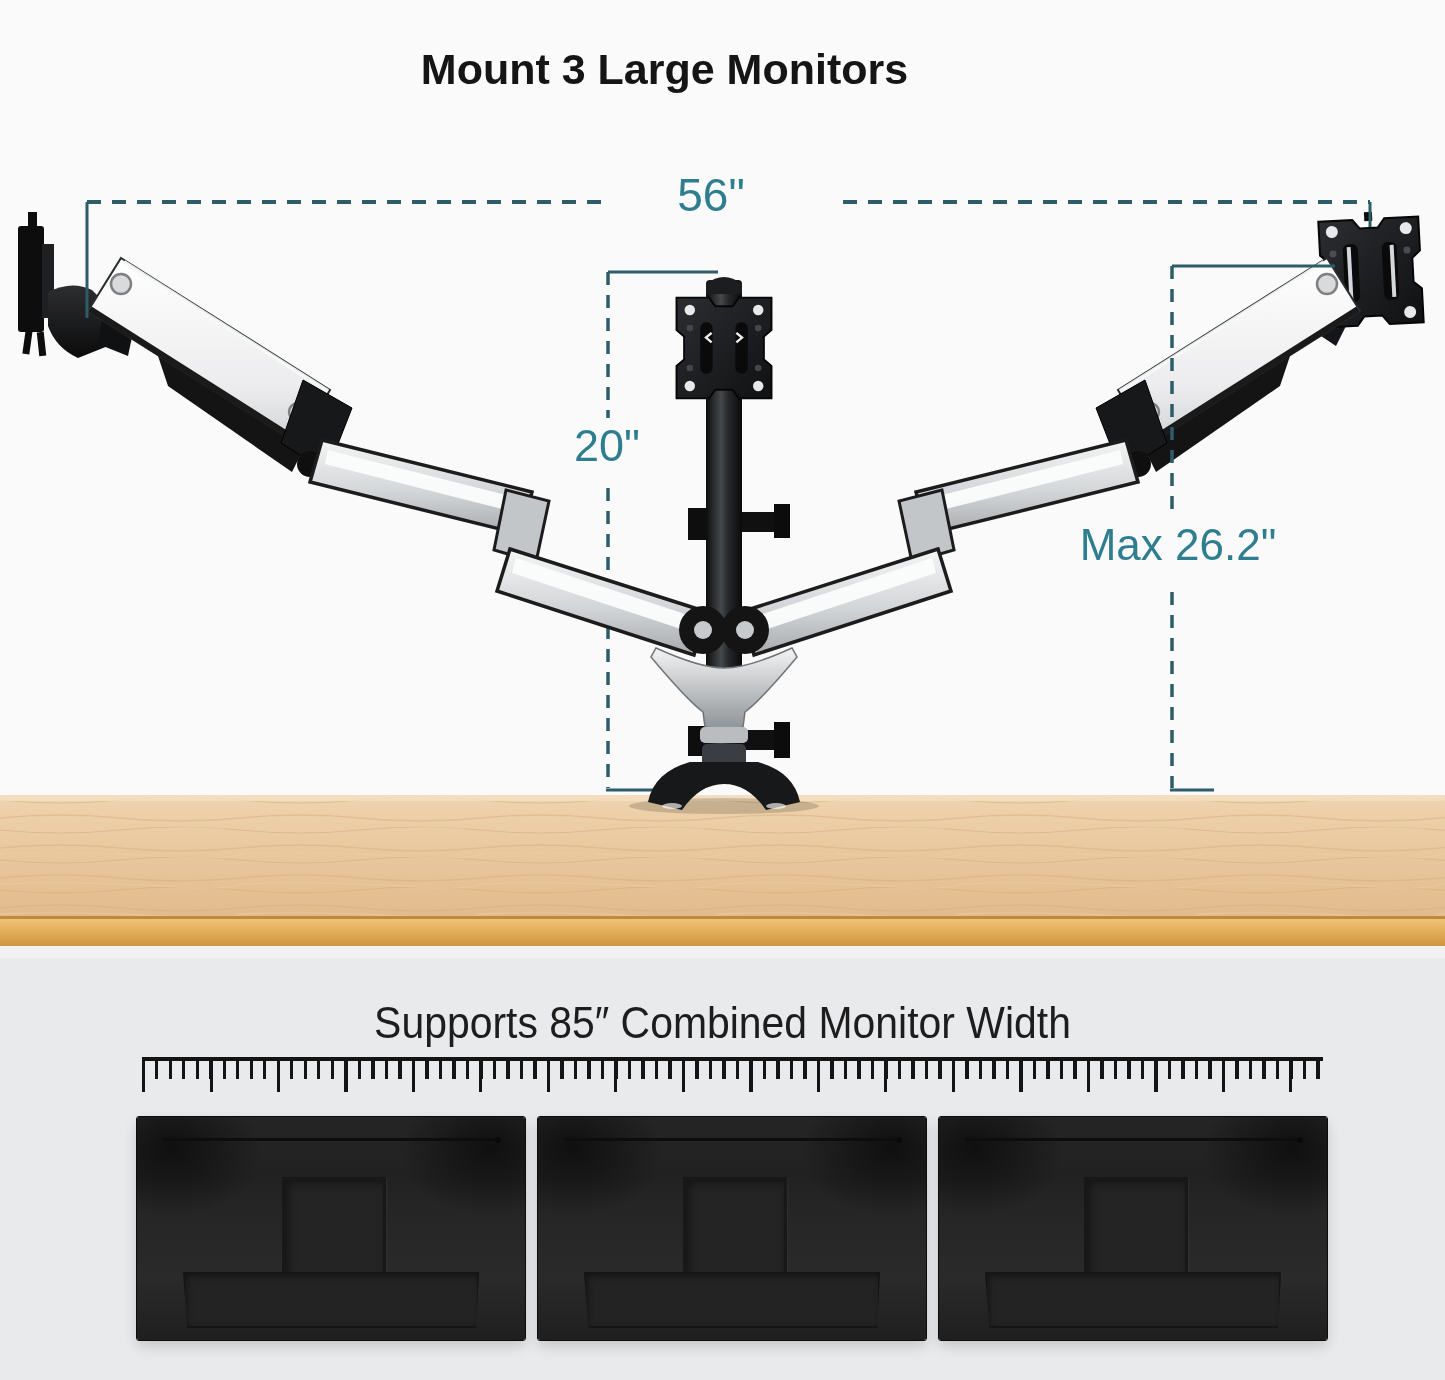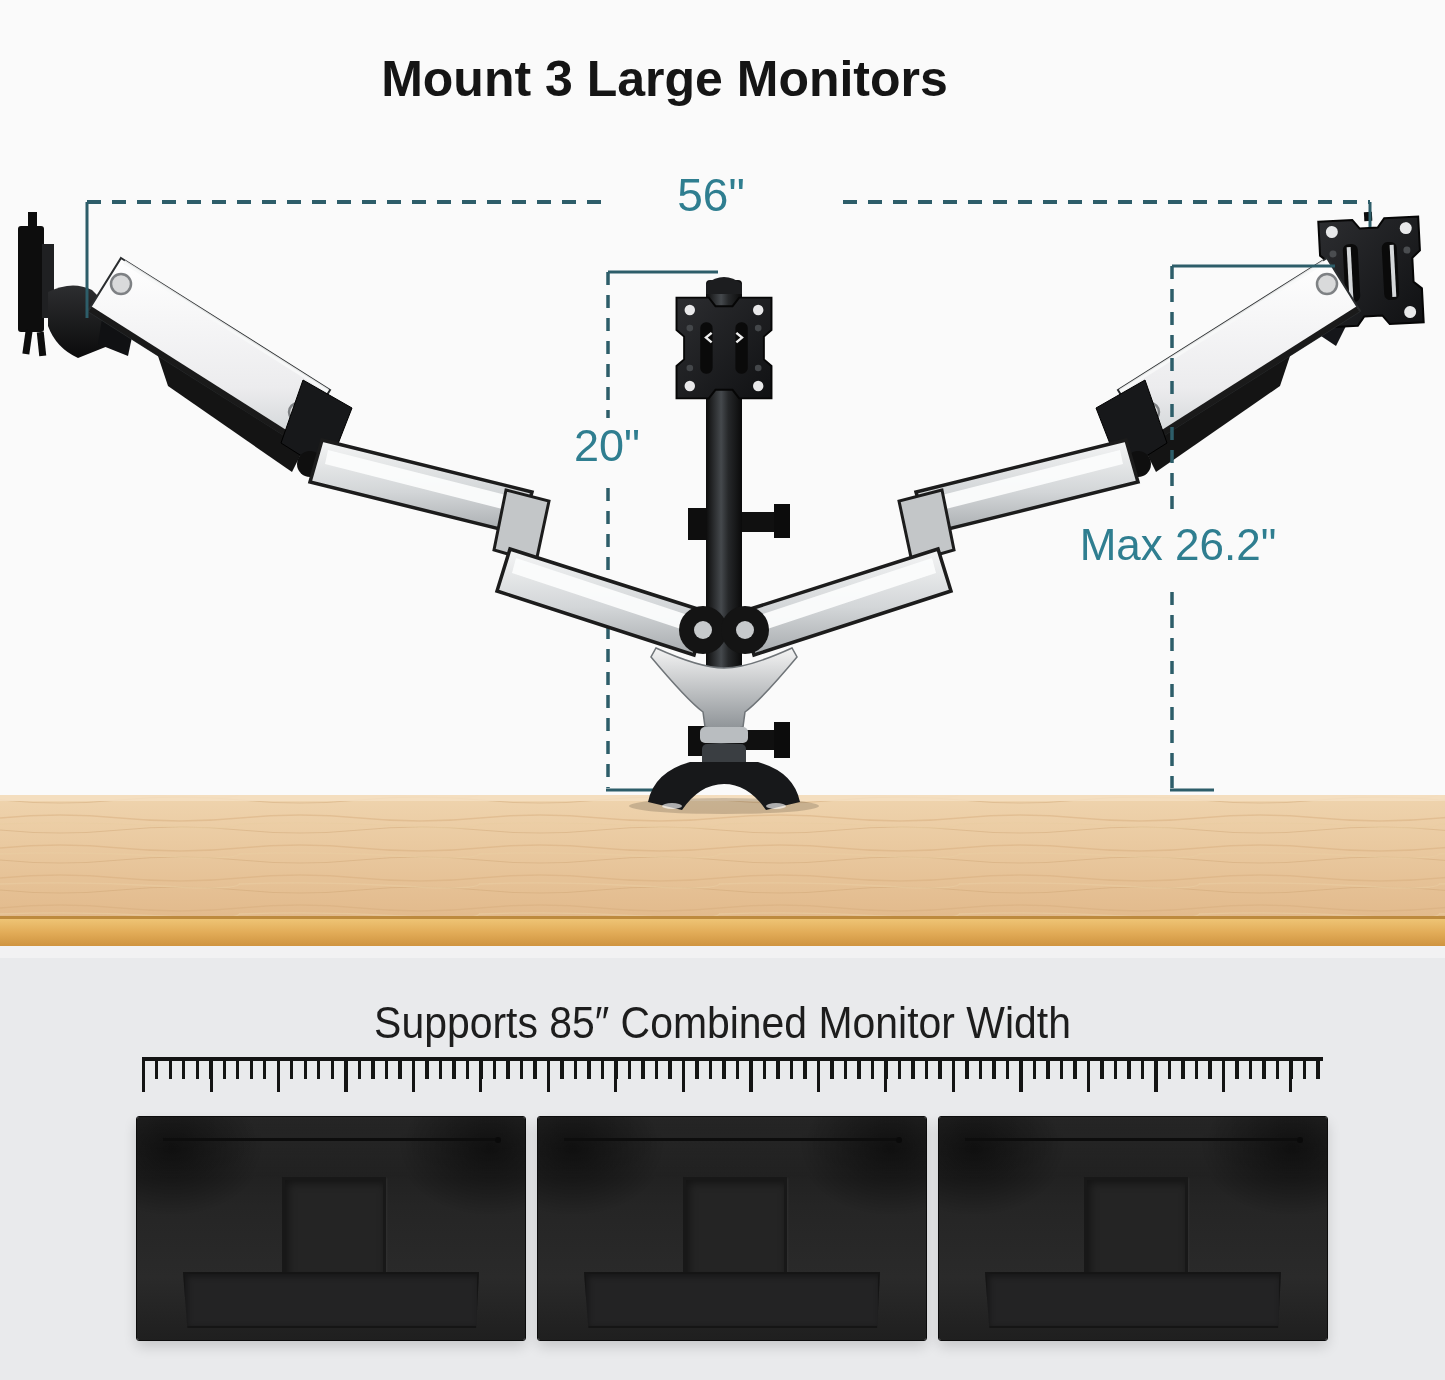--- a/index.html
+++ b/index.html
@@ -1,19 +1,19 @@
 <!DOCTYPE html>
 <html><head>
 <meta charset="utf-8">
 <style>
   html,body{margin:0;padding:0;}
   body{width:1445px;height:1380px;overflow:hidden;font-family:"Liberation Sans",sans-serif;}
   .stage{position:relative;width:1445px;height:1380px;background:#fafafa;overflow:hidden;}
   .page-title{position:absolute;top:16px;left:0;width:1329px;text-align:center;
-    font-size:50px;font-weight:700;color:#151515;letter-spacing:0px;}
+    font-size:43px;font-weight:700;color:#151515;letter-spacing:0px;}
   .svg-scene{position:absolute;left:0;top:0;}
   .dim-label{position:absolute;color:#2f7e90;font-size:46px;font-weight:400;text-align:center;}
   .label-56{left:631px;top:168px;width:160px;}
   .label-20{left:532px;top:420px;width:150px;font-size:45px;}
   .label-max{left:1058px;top:520px;width:240px;font-size:44px;}
   .caption{position:absolute;left:0;top:998px;width:1445px;text-align:center;color:#1d1d1d;
     font-size:44px;font-weight:400;transform:scaleX(.93);}
   .ruler{position:absolute;left:142px;top:1057px;width:1181px;height:40px;
     border-top:4px solid #141414;
     background:

